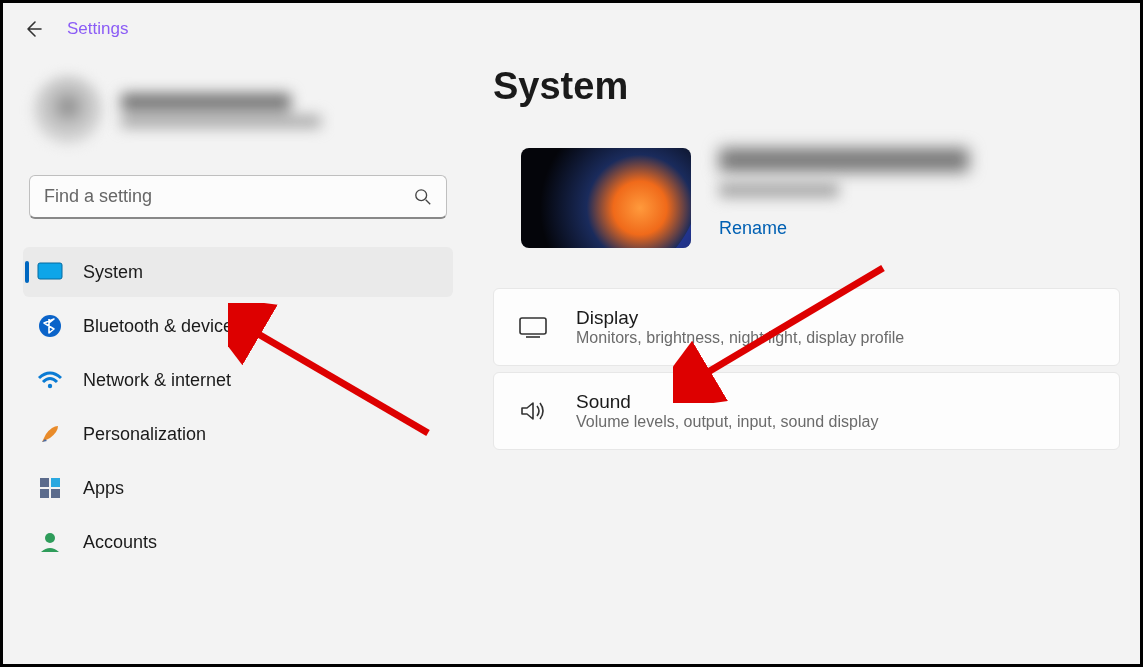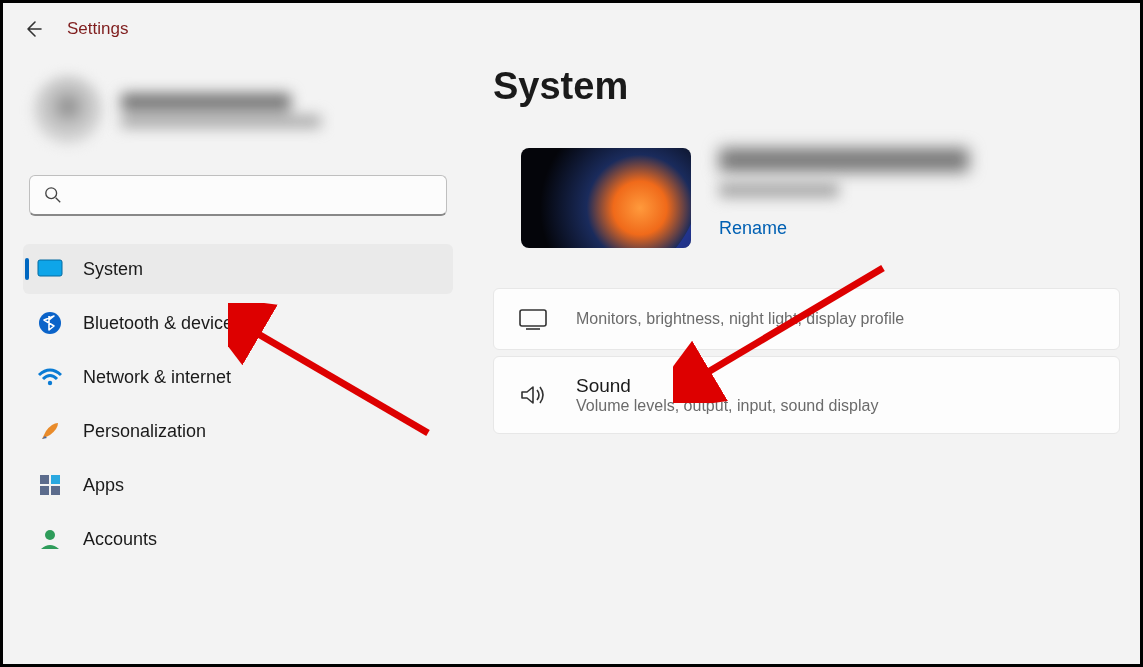--- a/index.html
+++ b/index.html
@@ -22,21 +22,21 @@
       padding: 16px 20px;
       gap: 24px;
     }
     .back-arrow {
       cursor: pointer;
       display: flex;
       align-items: center;
     }
     .header-title {
       font-size: 17px;
-      color: #7f1d1d;
+      color: #8b5cf6;
     }
     .layout {
       display: flex;
       padding: 0 20px;
     }
     .sidebar {
       width: 430px;
       flex-shrink: 0;
     }
     .account-block {
@@ -245,20 +245,21 @@
   <div class="sidebar">
     <div class="account-block">
       <div class="avatar"></div>
       <div class="account-text">
         <div class="acc-line1"></div>
         <div class="acc-line2"></div>
       </div>
     </div>
 
     <div class="search-box">
+      <input type="text" placeholder="Find a setting" style="">
       <svg width="18" height="18" viewBox="0 0 20 20">
         <circle cx="8" cy="8" r="6" stroke="#444" stroke-width="1.5" fill="none"></circle>
         <line x1="13" y1="13" x2="18" y2="18" stroke="#444" stroke-width="1.5"></line>
       </svg>
     </div>
 
     <div class="nav-list">
       <div class="nav-item active">
         <div class="nav-icon">
           <svg width="26" height="20" viewBox="0 0 26 20">
@@ -333,20 +334,21 @@
 
     <div class="settings-cards">
       <div class="card">
         <div class="card-icon">
           <svg width="30" height="24" viewBox="0 0 30 24">
               <rect x="2" y="3" width="26" height="16" rx="2" fill="none" stroke="#333" stroke-width="1.6"></rect>
               <line x1="8" y1="22" x2="22" y2="22" stroke="#333" stroke-width="1.6"></line>
             </svg>
         </div>
         <div class="card-text">
+          <span class="card-title">Display</span>
           <span class="card-sub">Monitors, brightness, night light, display profile</span>
         </div>
       </div>
 
       <div class="card">
         <div class="card-icon">
           <svg width="30" height="24" viewBox="0 0 30 24">
               <path d="M4 9 H9 L15 4 V20 L9 15 H4 Z" fill="none" stroke="#333" stroke-width="1.6" stroke-linejoin="round"></path>
               <path d="M19 7 Q23 12 19 17" fill="none" stroke="#333" stroke-width="1.6"></path>
               <path d="M22 4 Q28 12 22 20" fill="none" stroke="#333" stroke-width="1.6"></path>

